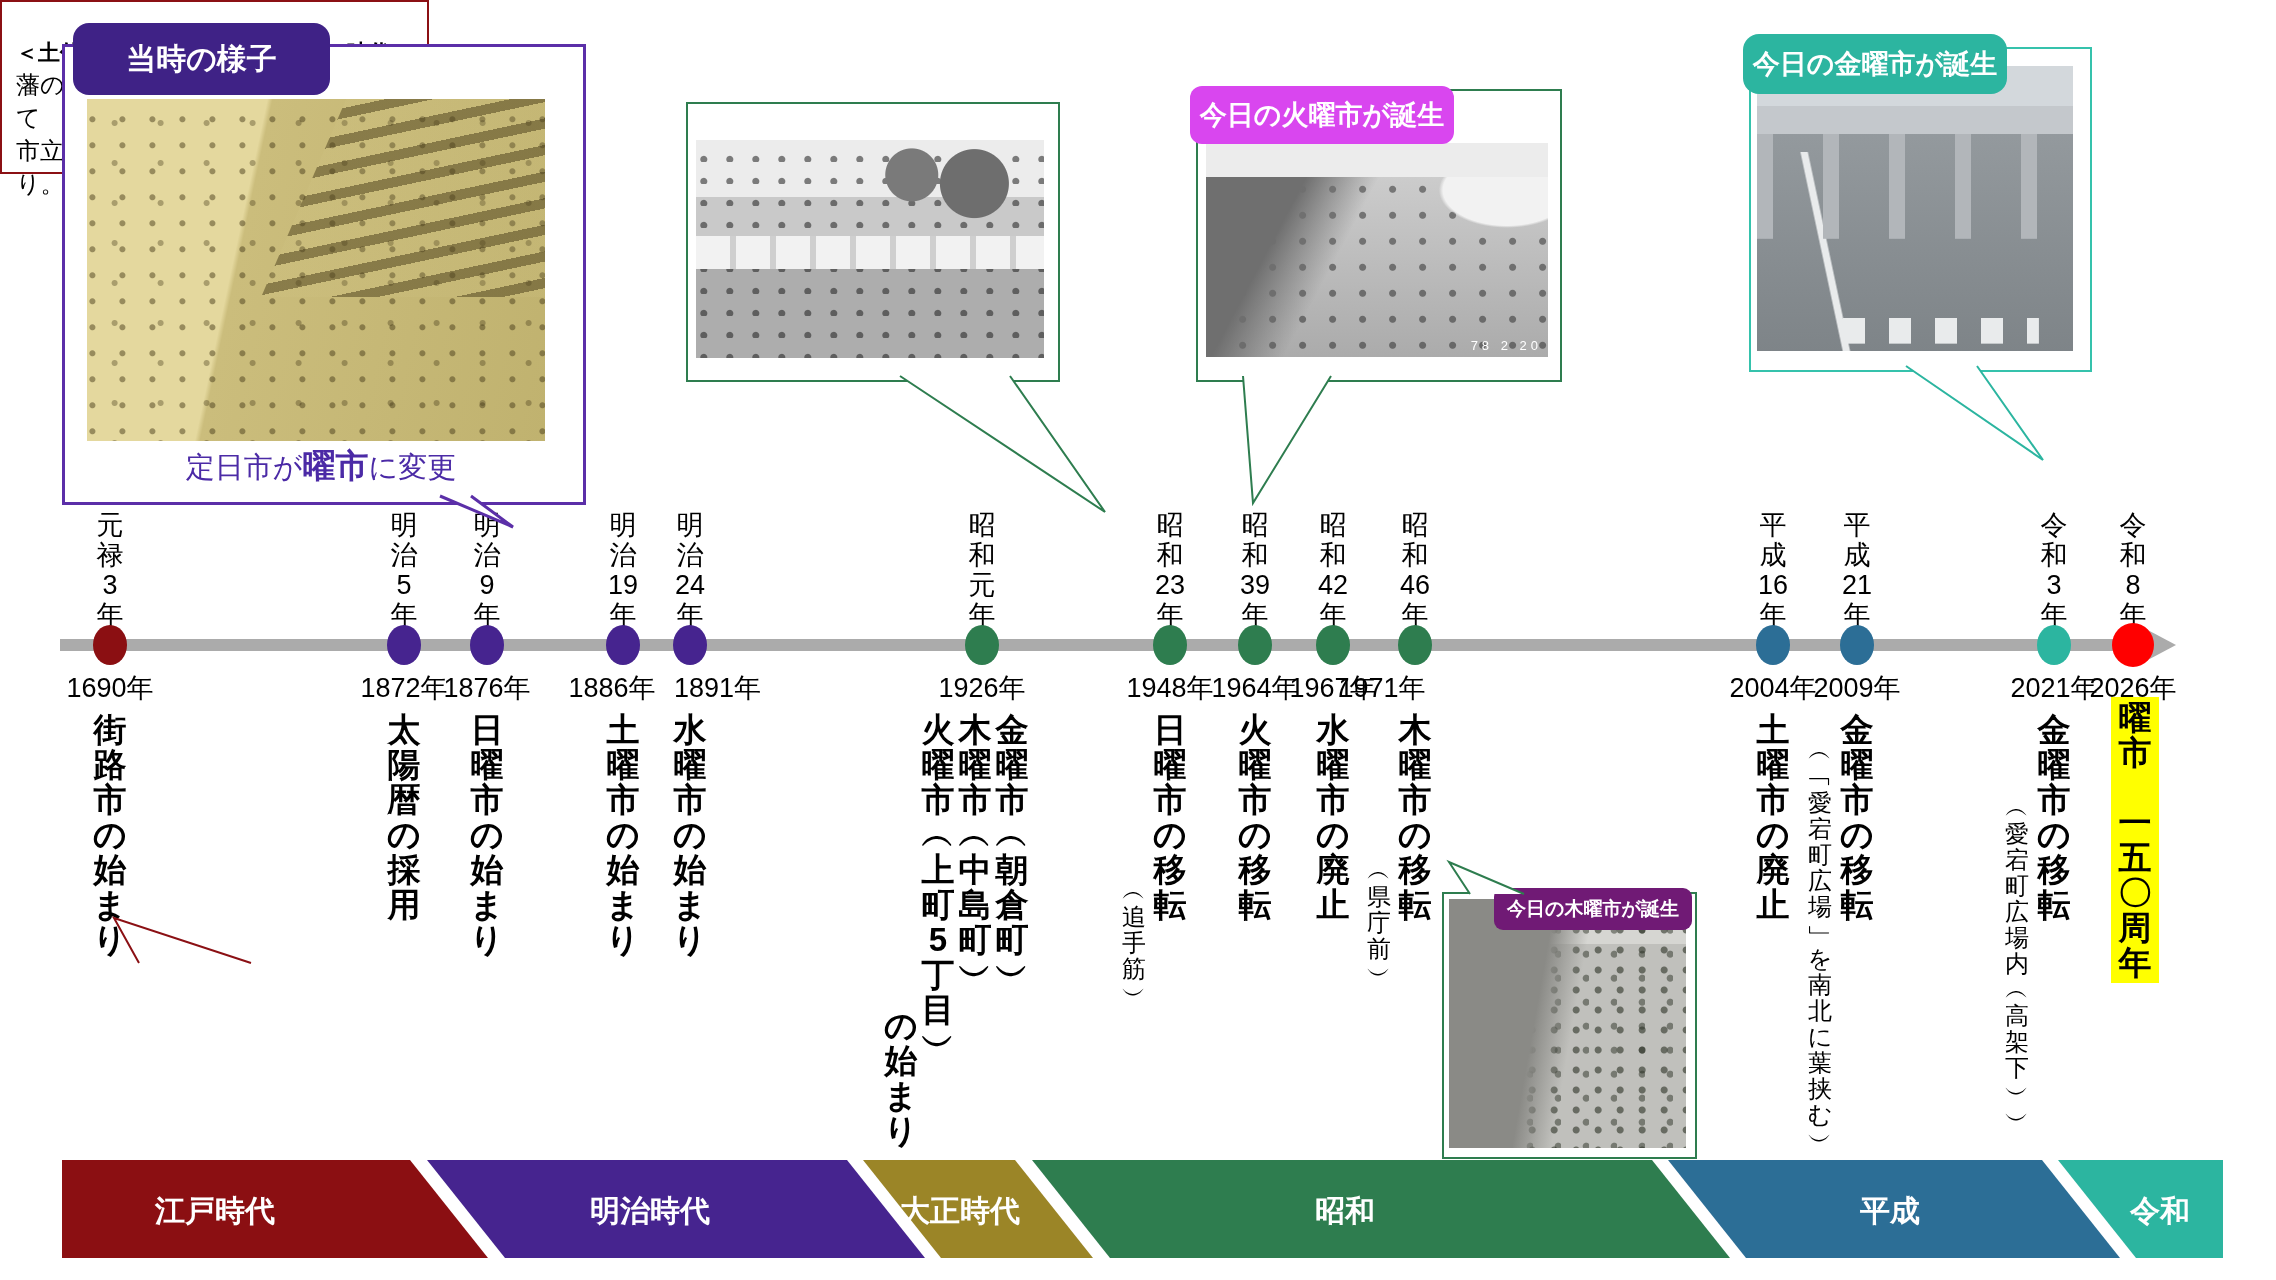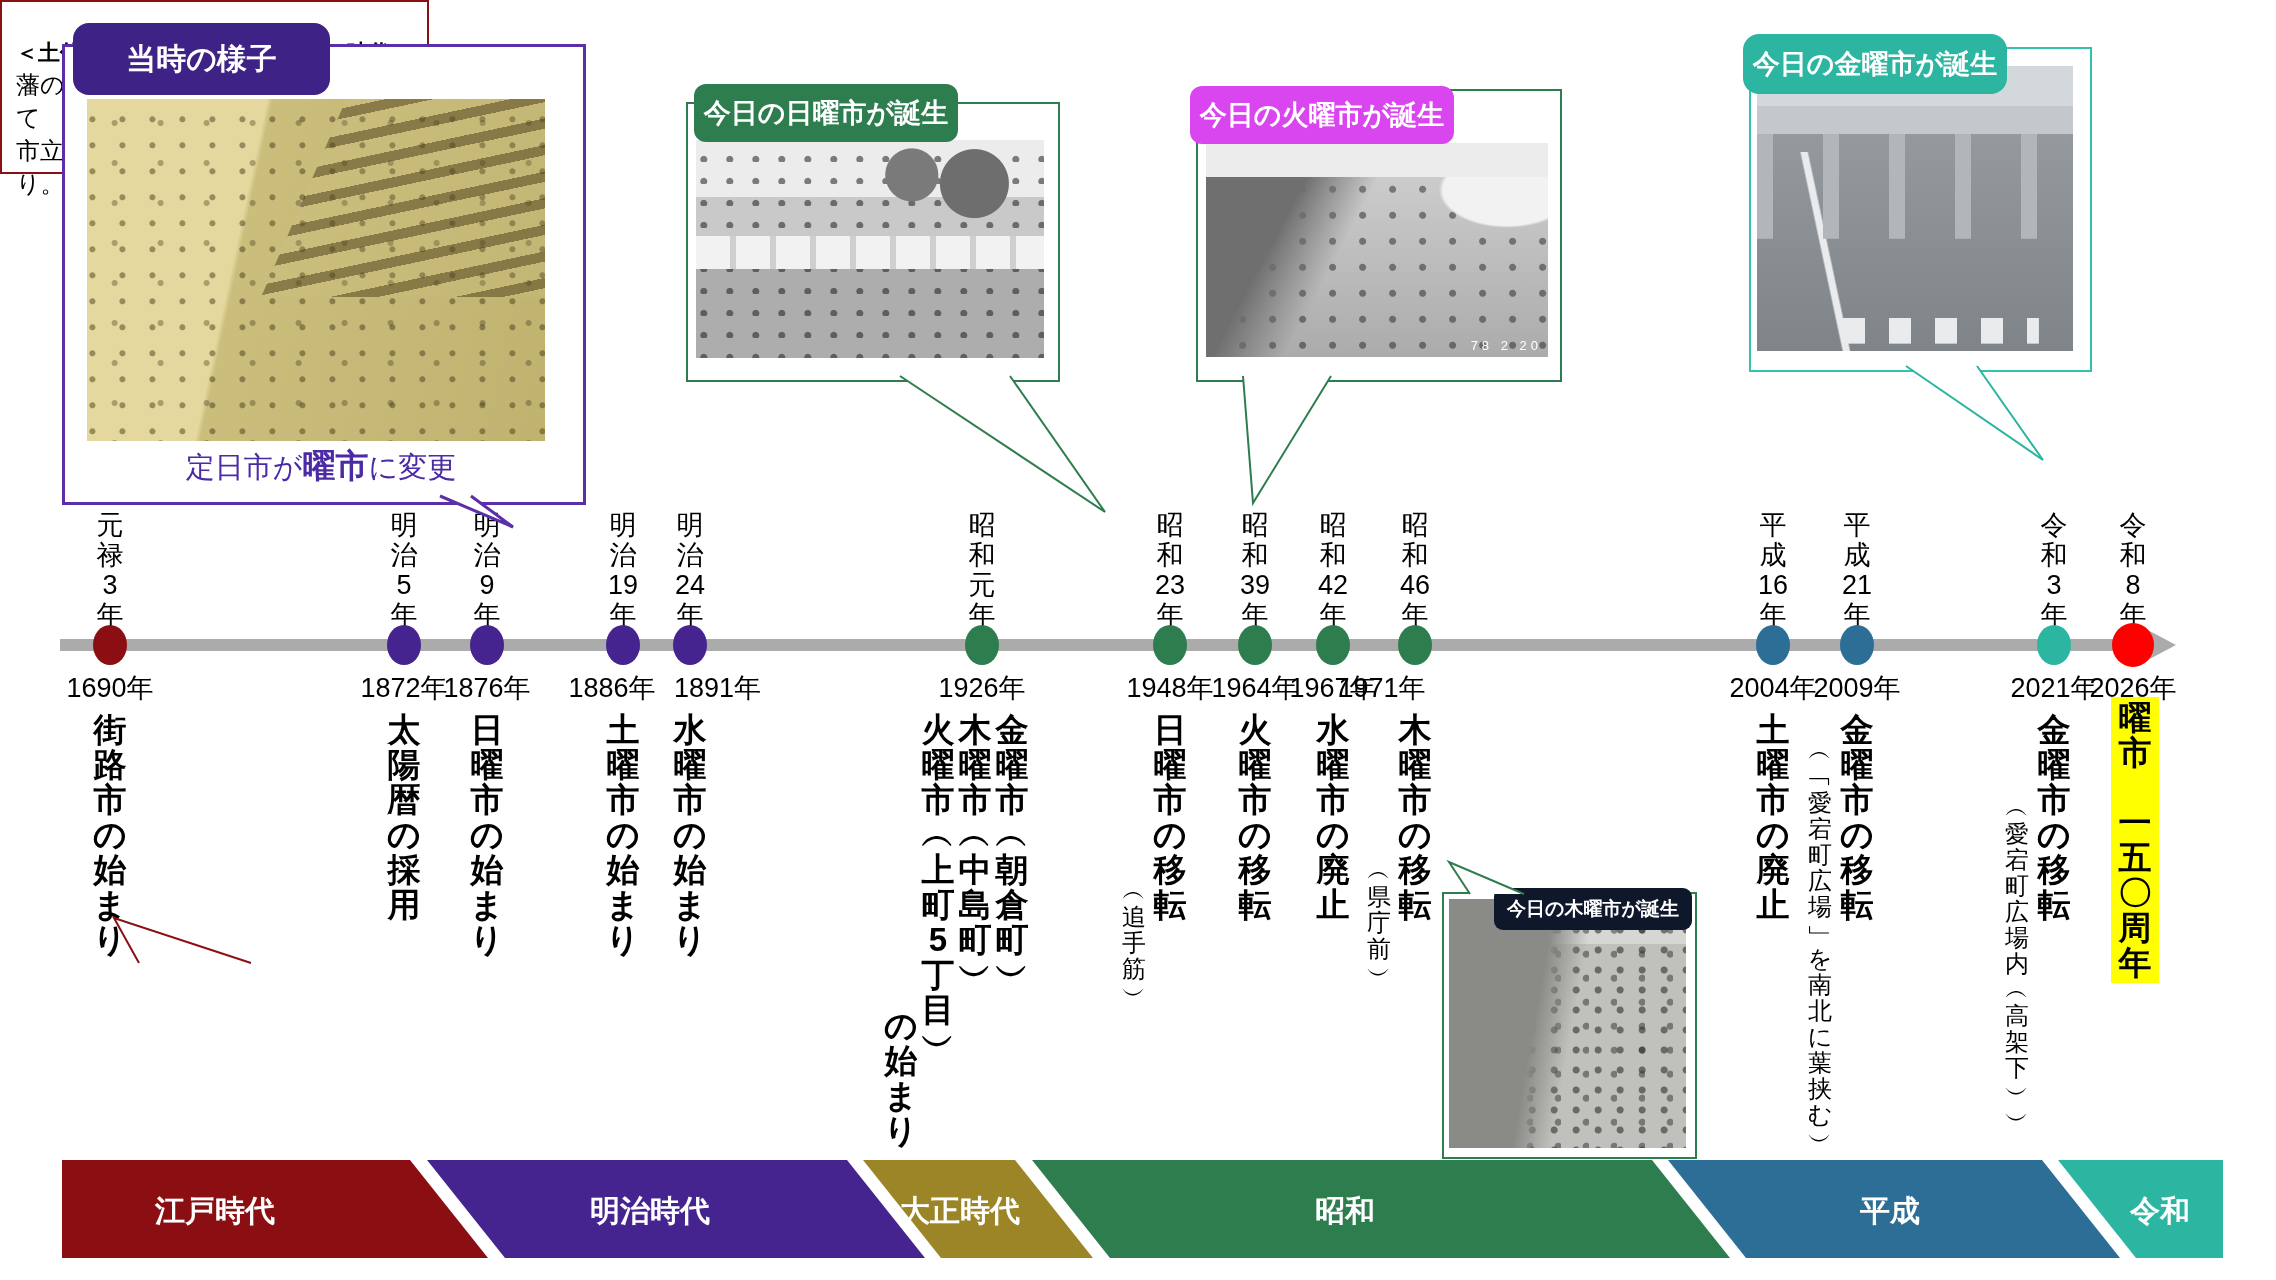--- a/index.html
+++ b/index.html
@@ -29,21 +29,21 @@
   #box-tosa{left:72px;top:961px;width:429px;height:174px;border:2px solid #8B1014;background:#fff;
             padding:36px 14px 0 14px;box-sizing:border-box;}
   #box-tosa .t{font-size:22px;font-weight:700;line-height:30px;}
   #box-tosa .b{font-size:24px;font-weight:400;line-height:33px;}
 
   .clabel{position:absolute;color:#fff;font-weight:700;display:flex;align-items:center;justify-content:center;}
   #lab-edo{left:73px;top:23px;width:257px;height:72px;background:#3F2286;border-radius:16px;font-size:30px;}
   #lab-sun{left:694px;top:84px;width:264px;height:58px;background:#2E7D4F;border-radius:12px;font-size:27px;}
   #lab-tue{left:1190px;top:86px;width:264px;height:58px;background:#d946ef;border-radius:12px;font-size:27px;}
   #lab-fri{left:1743px;top:34px;width:264px;height:60px;background:#2CB5A0;border-radius:16px;font-size:27px;}
-  #lab-thu{left:1494px;top:888px;width:198px;height:42px;background:#0f172a;border-radius:9px;font-size:19px;}
+  #lab-thu{left:1494px;top:888px;width:198px;height:42px;background:#701a75;border-radius:9px;font-size:19px;}
 
   #edo-caption{position:absolute;left:62px;top:444px;width:518px;text-align:center;
                font-size:29px;color:#4B2AA6;}
   #edo-caption .cap-em{font-weight:700;font-size:33px;}
 
   
   .photo{position:absolute;overflow:hidden;}
   #ph-edo{left:87px;top:99px;width:458px;height:342px;background-color:#D8CB8F;
     background-image:
       radial-gradient(circle at 18% 78%, rgba(74,62,28,.5) 2.5px, transparent 3.5px),
@@ -341,21 +341,20 @@
 年</div>
     </div>
 
   <div class="callout" id="box-edo"></div>
   <div class="photo" id="ph-edo"></div>
   <div class="clabel" id="lab-edo">当時の様子</div>
   <div id="edo-caption"><span>定日市が</span><span class="cap-em">曜市</span><span>に変更</span></div>
 
   <div class="callout" id="box-sun"></div>
   <div class="photo" id="ph-sun"></div>
-  <div class="clabel" id="lab-sun">今日の日曜市が誕生</div>
 
   <div class="callout" id="box-tue"></div>
   <div class="photo" id="ph-tue">
     <span class="stamp">78 2 20</span>
   </div>
   <div class="clabel" id="lab-tue">今日の火曜市が誕生</div>
 
   <div class="callout" id="box-fri"></div>
   <div class="photo" id="ph-fri"></div>
   <div class="clabel" id="lab-fri">今日の金曜市が誕生</div>

